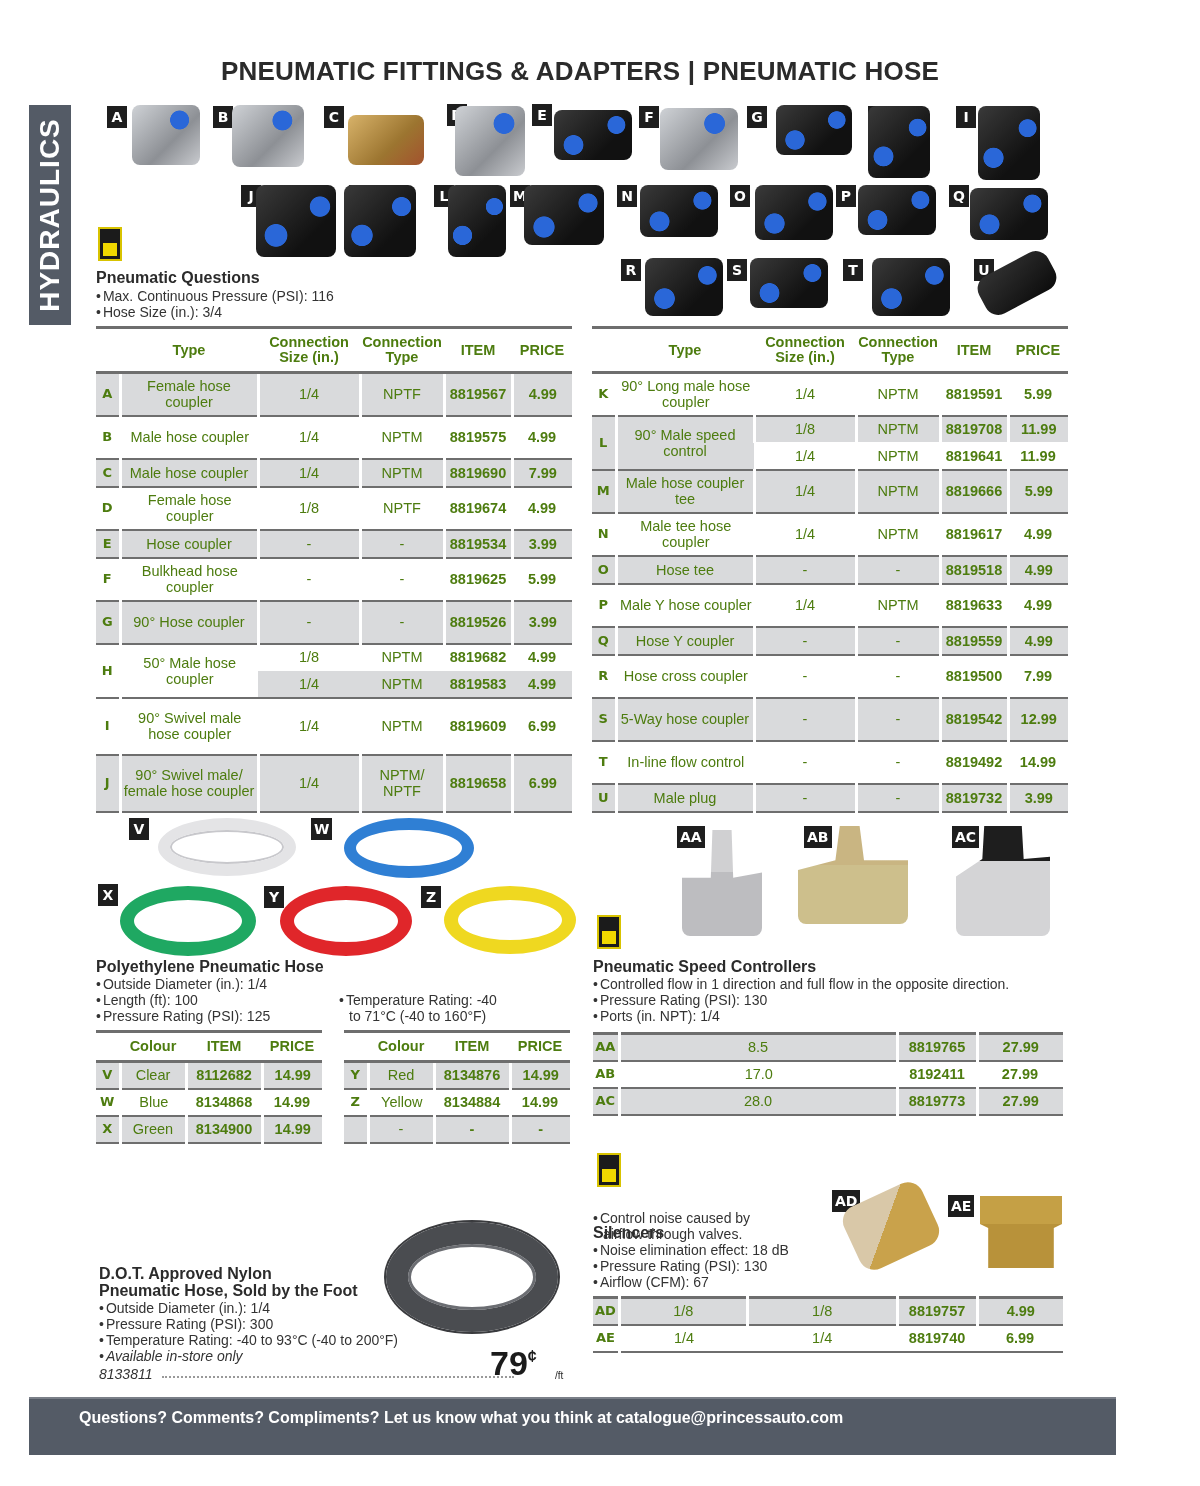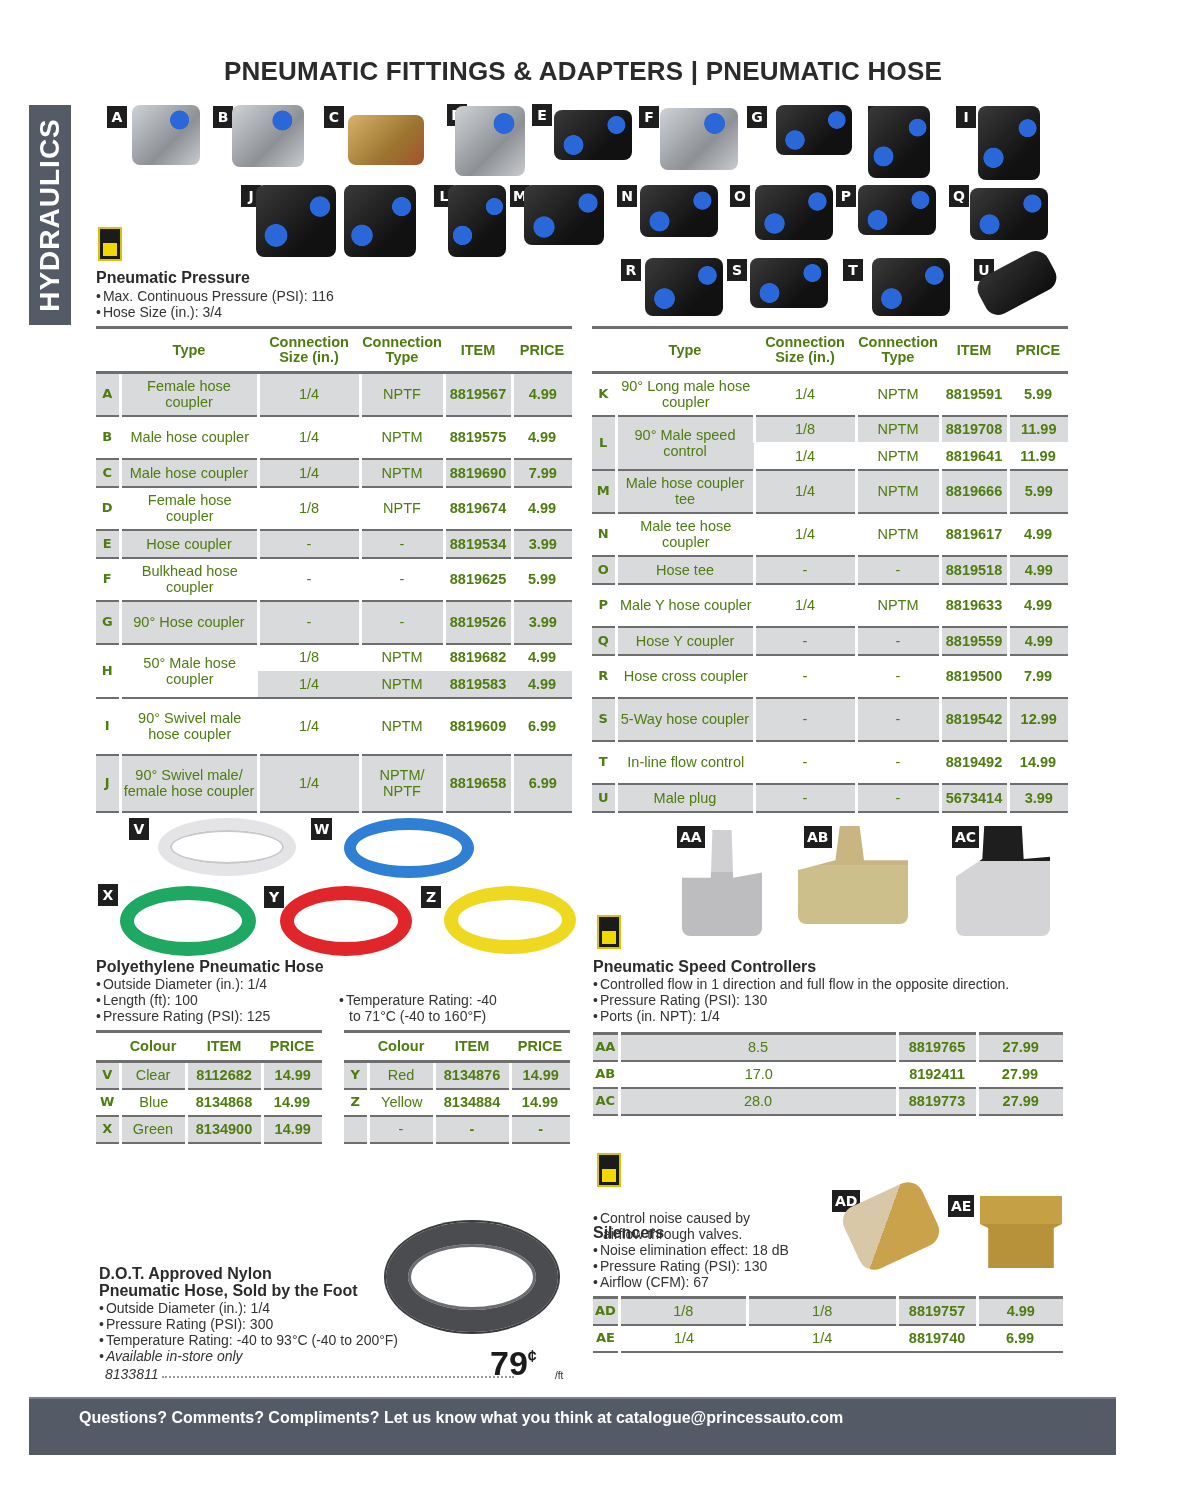--- a/index.html
+++ b/index.html
@@ -1,17 +1,17 @@
 <!DOCTYPE html>
 <html><head>
 <meta charset="utf-8">
 <style>
   * { box-sizing: border-box; margin: 0; padding: 0; }
   body { width: 1200px; height: 1486px; background: #ffffff; position: relative; font-family: "Liberation Sans", "DejaVu Sans", sans-serif; color: #2b2b2b; overflow: hidden; }
-  .abs { position: absolute; padding-left: 6px; }
+  .abs { position: absolute; }
   .page-title { left: 0; width: 1160px; top: 56px; text-align: center; font-size: 26px; font-weight: bold; color: #2b2b2b; letter-spacing: 0.2px; }
   .side-tab { left: 29px; top: 105px; width: 42px; height: 220px; background: #545b66; }
   .side-tab span { position: absolute; left: 50%; top: 50%; transform: translate(-50%, -50%) rotate(-90deg); color: #fff; font-weight: bold; font-size: 28px; letter-spacing: 1px; white-space: nowrap; }
 
   .lbl { position: absolute; background: #1e1e1e; color: #fff; font-weight: bold; font-size: 14px; min-width: 20px; height: 22px; line-height: 22px; text-align: center; padding: 0 3px; font-family: "DejaVu Sans", sans-serif; }
   .prod { position: absolute; border-radius: 8px; }
   .fit-blue { background: radial-gradient(circle at 70% 25%, #2a67d8 0 14%, transparent 15%), linear-gradient(135deg, #cfd2d6, #8d9095 60%, #c9cbcf); }
   .fit-black { background: radial-gradient(circle at 25% 70%, #2a67d8 0 14%, transparent 15%), radial-gradient(circle at 80% 30%, #2a67d8 0 12%, transparent 13%), linear-gradient(135deg, #3a3a3a, #111 70%); }
   .fit-brass { background: linear-gradient(135deg, #d8b36a, #9c7530 60%, #a3522e); }
   .powerfist { position: absolute; width: 24px; height: 34px; background: #1b1b1b; border: 2px solid #d8c300; }
@@ -90,21 +90,21 @@
   <div class="prod fit-black" style="left:645px;top:258px;width:78px;height:58px"></div>
   <div class="lbl" style="left:727px;top:259px">S</div>
   <div class="prod fit-black" style="left:750px;top:258px;width:78px;height:50px"></div>
   <div class="lbl" style="left:843px;top:259px">T</div>
   <div class="prod fit-black" style="left:872px;top:258px;width:78px;height:58px"></div>
   <div class="lbl" style="left:974px;top:259px">U</div>
   <div class="prod" style="left:978px;top:262px;width:78px;height:42px;background:linear-gradient(160deg,#333,#0b0b0b);transform:rotate(-28deg);border-radius:14px"></div>
 </div>
 
 <div class="powerfist" style="left:98px;top:227px"></div>
-<div class="sect-title" style="left:96px;top:269px">Pneumatic Pressure</div>
+<div class="sect-title" style="left:96px;top:269px">Pneumatic Questions</div>
 <div class="bullets" style="left:96px;top:288px">
   <div>Max. Continuous Pressure (PSI): 116</div>
   <div>Hose Size (in.): 3/4</div>
 </div>
 
 <table class="cat" style="left:96px;top:326px;width:476px">
   <colgroup>
       <col style="width:24px">
       <col style="width:138px">
       <col style="width:102px">
@@ -312,21 +312,21 @@
         <td>-</td>
         <td>-</td>
         <td class="item">8819492</td>
         <td class="price">14.99</td>
   </tr>
   <tr class="g" style="height:28px">
     <td class="key">U</td>
         <td>Male plug</td>
         <td>-</td>
         <td>-</td>
-        <td class="item">5673414</td>
+        <td class="item">8819732</td>
         <td class="price">3.99</td>
   </tr>
 </tbody>
   </table>
 
 <div>
   <div class="lbl" style="left:129px;top:818px">V</div>
   <div class="hose" style="left:158px;top:818px;width:138px;height:58px;border:12px solid #e4e4e6;box-shadow:inset 0 0 0 2px #c8c8cc"></div>
   <div class="lbl" style="left:311px;top:818px">W</div>
   <div class="hose" style="left:344px;top:818px;width:130px;height:60px;border:12px solid #2f7fd4"></div>

